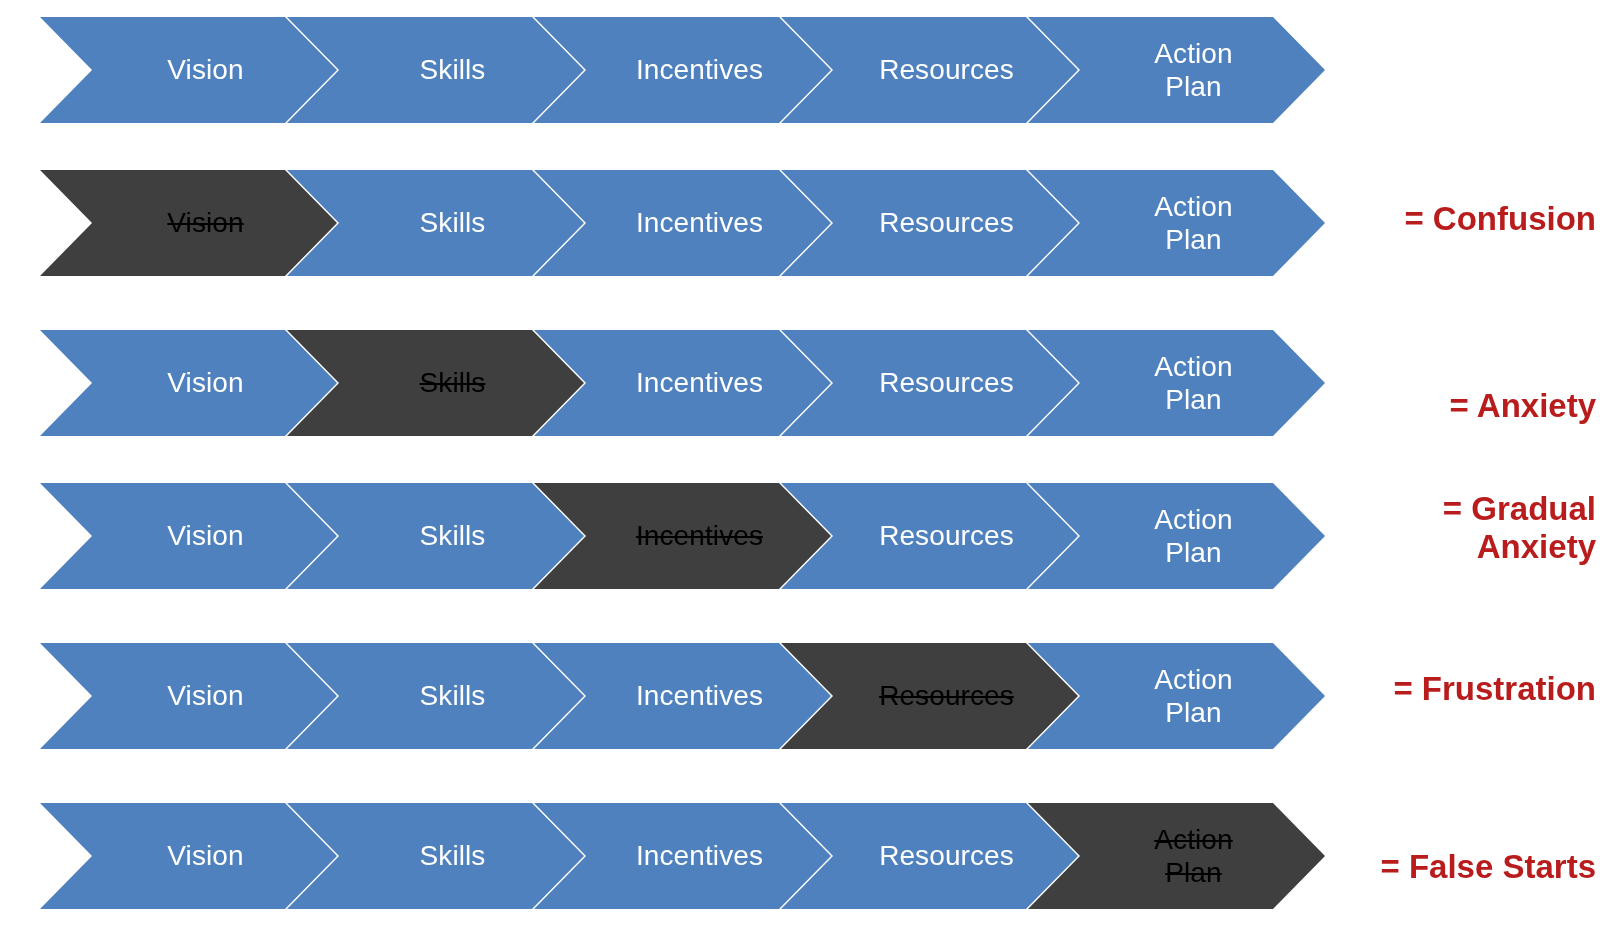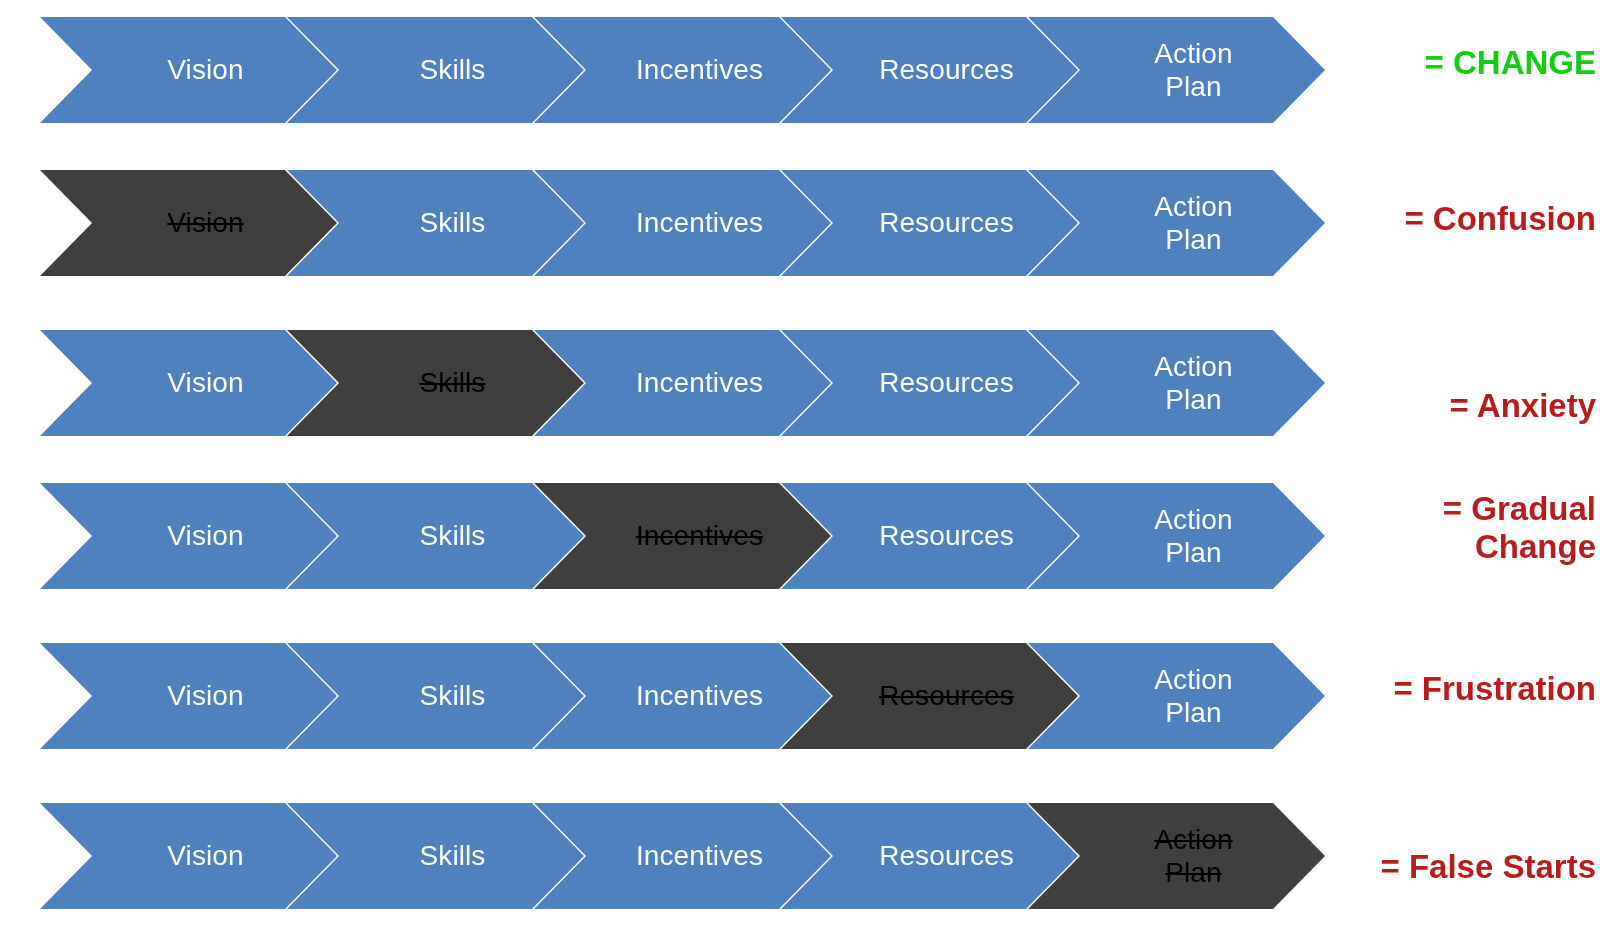--- a/index.html
+++ b/index.html
@@ -97,21 +97,20 @@
       <div class="chev active" style="left: 522px; width: 297px; z-index: 8;">
         <div class="chev-label"><span class="ln">Incentives</span></div>
       </div>
       <div class="chev active" style="left: 769px; width: 297px; z-index: 7;">
         <div class="chev-label"><span class="ln">Resources</span></div>
       </div>
       <div class="chev active" style="left: 1016px; width: 297px; z-index: 6;">
         <div class="chev-label"><span class="ln">Action</span><span class="ln">Plan</span></div>
       </div>
     </div>
-    <div class="result positive" style="left: 1300px; top: 44px;">= CHANGE</div>
     <div class="row" style="top: 170px;">
       <div class="chev blocked" style="left: 28px; width: 297px; z-index: 10;">
         <div class="chev-label"><span class="ln">Vision</span></div>
       </div>
       <div class="chev active" style="left: 275px; width: 297px; z-index: 9;">
         <div class="chev-label"><span class="ln">Skills</span></div>
       </div>
       <div class="chev active" style="left: 522px; width: 297px; z-index: 8;">
         <div class="chev-label"><span class="ln">Incentives</span></div>
       </div>
@@ -152,21 +151,21 @@
         <div class="chev-label"><span class="ln">Incentives</span></div>
       </div>
       <div class="chev active" style="left: 769px; width: 297px; z-index: 7;">
         <div class="chev-label"><span class="ln">Resources</span></div>
       </div>
       <div class="chev active" style="left: 1016px; width: 297px; z-index: 6;">
         <div class="chev-label"><span class="ln">Action</span><span class="ln">Plan</span></div>
       </div>
     </div>
     <div class="result negative" style="left: 1300px; top: 490px;">= Gradual
-Change</div>
+Anxiety</div>
     <div class="row" style="top: 643px;">
       <div class="chev active" style="left: 28px; width: 297px; z-index: 10;">
         <div class="chev-label"><span class="ln">Vision</span></div>
       </div>
       <div class="chev active" style="left: 275px; width: 297px; z-index: 9;">
         <div class="chev-label"><span class="ln">Skills</span></div>
       </div>
       <div class="chev active" style="left: 522px; width: 297px; z-index: 8;">
         <div class="chev-label"><span class="ln">Incentives</span></div>
       </div>

